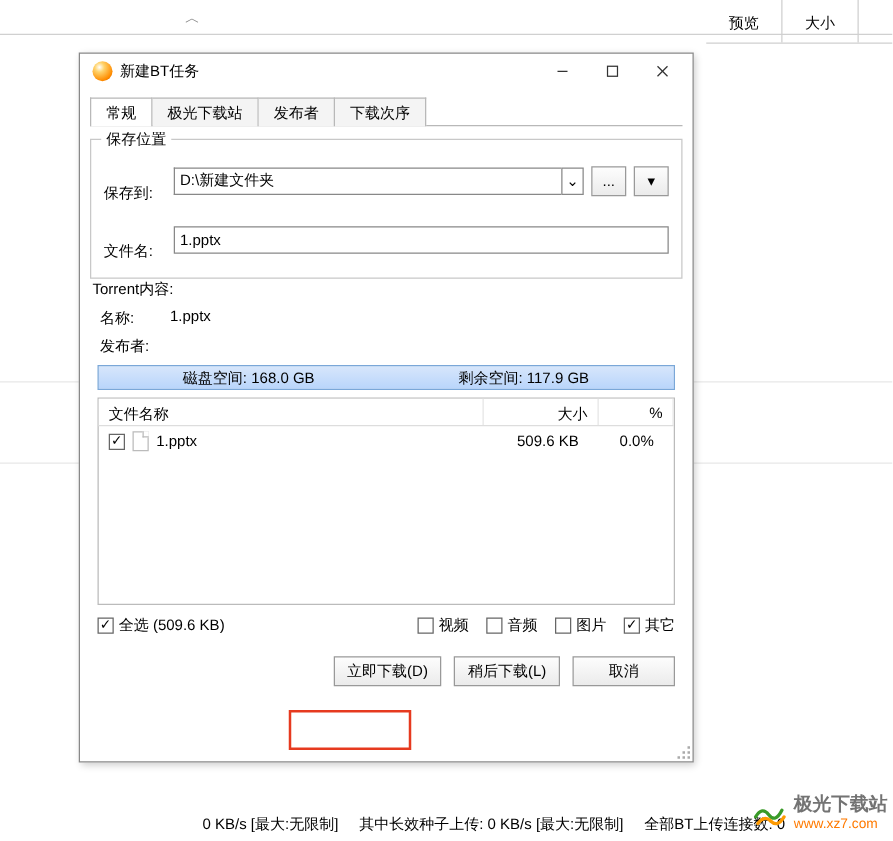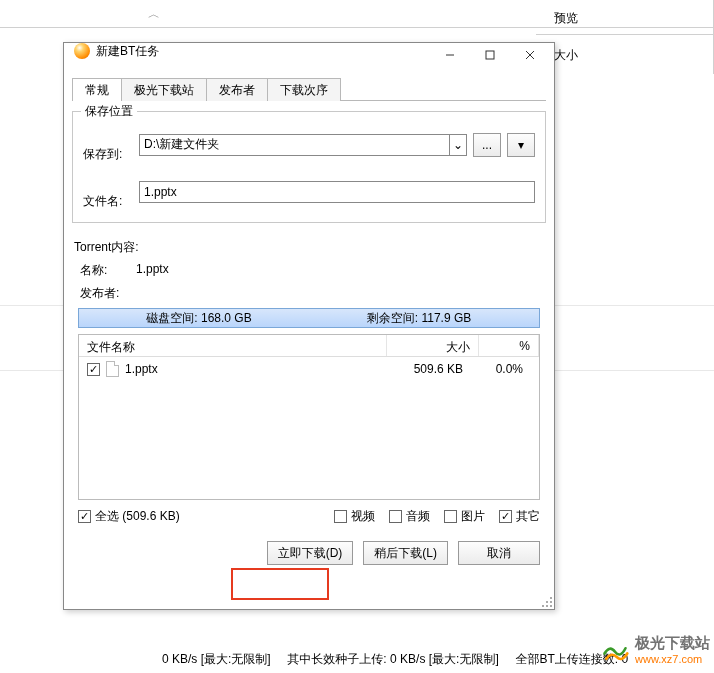--- a/index.html
+++ b/index.html
@@ -1,27 +1,27 @@
 <!DOCTYPE html>
 <html><head>
 <meta charset="utf-8">
 <style>
 * { box-sizing: border-box; margin: 0; padding: 0; font-family: "Microsoft YaHei", "SimSun", Arial, sans-serif; font-size: 12px; }
 body { background: #fff; width: 714px; height: 673px; position: relative; overflow: hidden; }
 
 .bg-app { position: absolute; top: 0; left: 0; width: 714px; height: 673px; }
 .bg-toolbar { position: absolute; top: 0; left: 0; right: 0; height: 28px; border-bottom: 1px solid #d0d0d0; }
 .bg-chevron { position: absolute; top: 6px; left: 148px; color: #888; }
-.bg-colhdr { position: absolute; top: 0; left: 536px; right: 0; height: 35px; border-bottom: 1px solid #d0d0d0; display: flex; flex-direction: column; }
+.bg-colhdr { position: absolute; top: 0; left: 565px; right: 0; height: 35px; border-bottom: 1px solid #d0d0d0; display: flex; }
 .bg-colhdr div { padding: 10px 18px; border-right: 1px solid #d0d0d0; }
 .bg-hline { position: absolute; left: 0; right: 0; height: 1px; background: #e8e8e8; }
 .bg-status { position: absolute; top: 614px; left: 162px; right: 0; line-height: 18px; color: #000; white-space: pre; }
 
 .dialog { position: absolute; top: 42px; left: 63px; width: 492px; height: 568px; background: #fff; border: 1px solid #888; box-shadow: 2px 2px 6px rgba(0,0,0,.2); }
-.titlebar { height: 28px; display: flex; align-items: flex-start; padding: 0 4px; }
+.titlebar { height: 28px; display: flex; align-items: center; padding: 0 4px; }
 .app-icon { width: 16px; height: 16px; border-radius: 50%; background: radial-gradient(circle at 35% 30%, #fff 0%, #ffd36b 25%, #ff8c00 70%, #c05000 100%); margin: 0 6px; }
 .titlebar-text { flex: 0 0 auto; }
 .titlebar-spacer { flex: 1; }
 .winbtn { width: 40px; height: 24px; display: flex; align-items: center; justify-content: center; color: #333; }
 .winbtn svg { width: 10px; height: 10px; }
 
 .client { padding: 6px 8px 8px 8px; }
 .tabs { display: flex; border-bottom: 1px solid #b8b8b8; height: 24px; }
 .tab { padding: 3px 12px 0 12px; border: 1px solid transparent; border-bottom: none; position: relative; top: 1px; background: #fff; }
 .tab.active { border-color: #b8b8b8; background: #fff; z-index: 2; }
@@ -31,21 +31,21 @@
 .group-title { position: absolute; top: -9px; left: 8px; background: #fff; padding: 0 4px; }
 
 .form-row { display: flex; align-items: center; margin-bottom: 10px; }
 .form-label { width: 50px; text-align: left; margin-right: 6px; margin-top: 20px; }
 .text-input { border: 1px solid #888; height: 22px; padding: 2px 4px; background: #fff; }
 .combo { flex: 1; display: flex; }
 .combo .text-input { flex: 1; border-right: none; }
 .combo-btn { width: 18px; height: 22px; border: 1px solid #888; background: #fff; display: flex; align-items: center; justify-content: center; }
 .sq-btn { width: 28px; height: 24px; border: 1px solid #999; background: linear-gradient(#fdfdfd,#ebebeb); margin-left: 6px; display: flex; align-items: center; justify-content: center; }
 
-.torrent-sec { margin-top: 16px; }
+.torrent-sec { margin-top: 0; }
 .kv { display: flex; margin: 6px 0 4px 8px; }
 .kv-label { width: 56px; }
 
 .disk-bar { border: 1px solid #7aa7d8; height: 20px; display: flex; align-items: center; background: linear-gradient(#d7e6fb,#b9d5fb); padding: 0 10px; margin: 6px 6px 0 6px; justify-content: center; }
 .disk-left { flex: 1; text-align: center; }
 .disk-right { flex: 1; text-align: center; }
 
 .file-table { border: 1px solid #bbb; margin: 6px 6px 0 6px; height: 166px; }
 .ft-head { display: flex; height: 22px; border-bottom: 1px solid #ddd; background: #fff; }
 .ft-head div { padding: 4px 8px; border-right: 1px solid #e5e5e5; }

